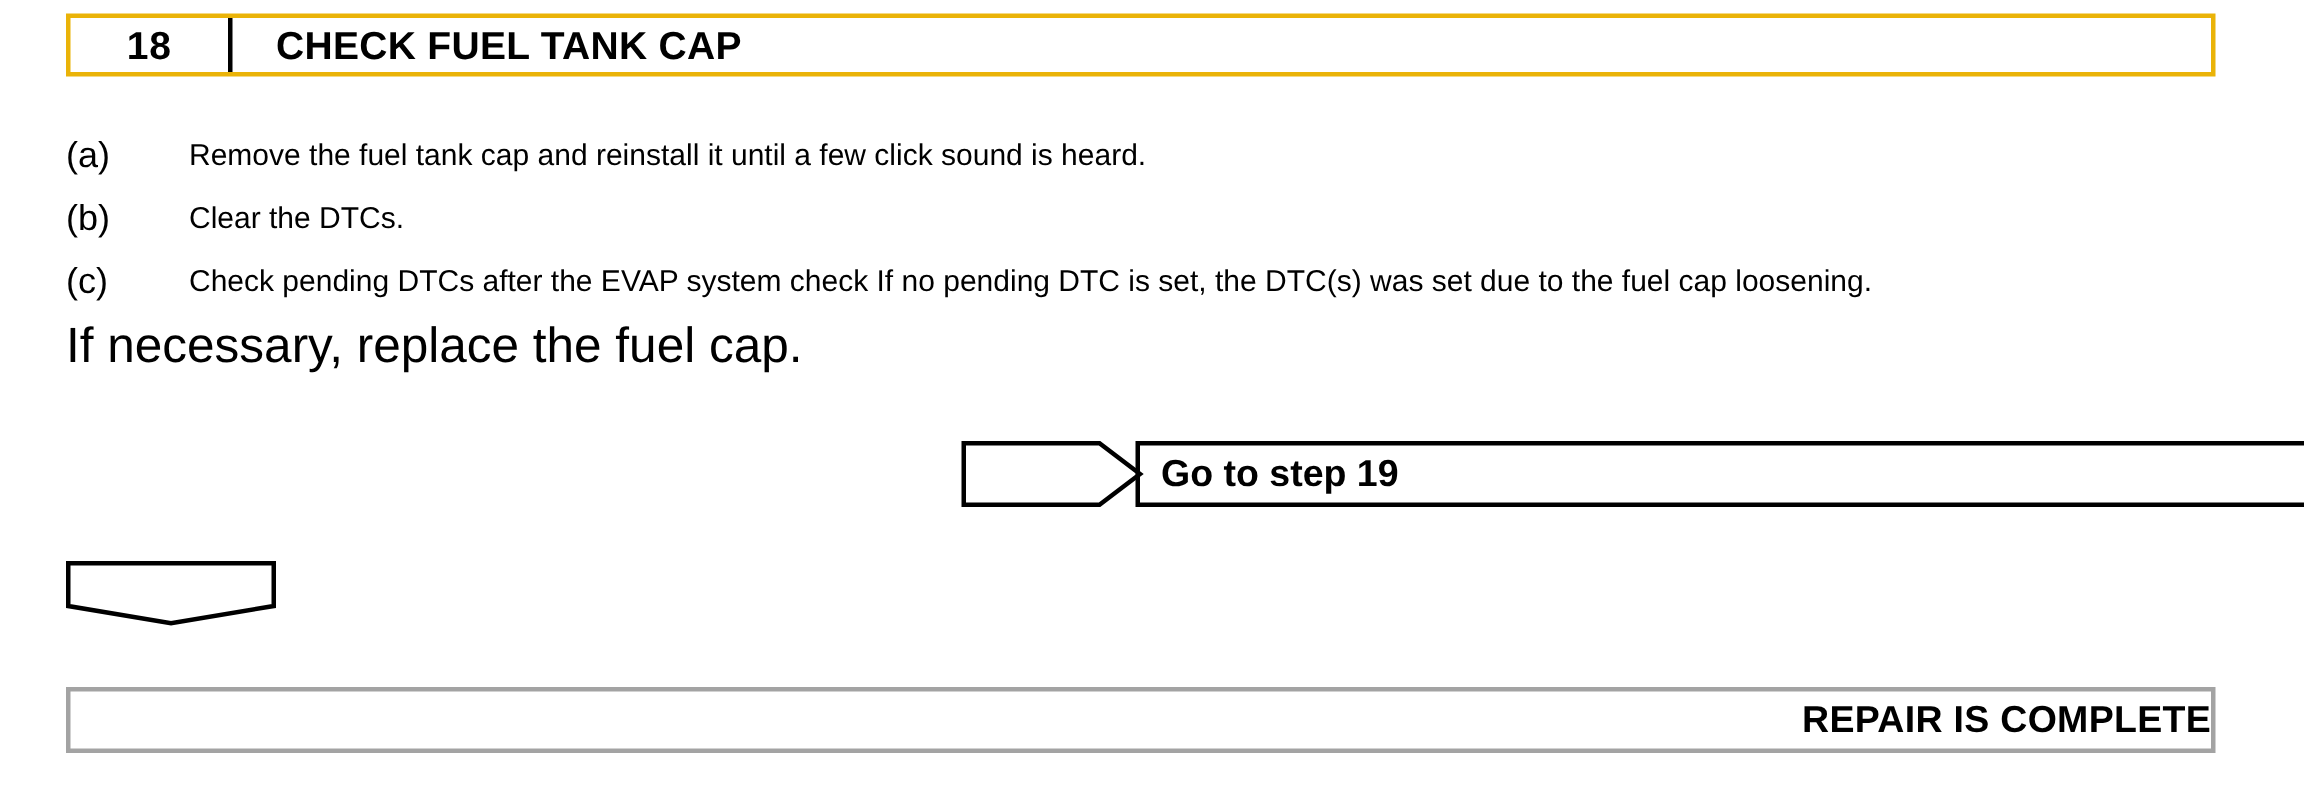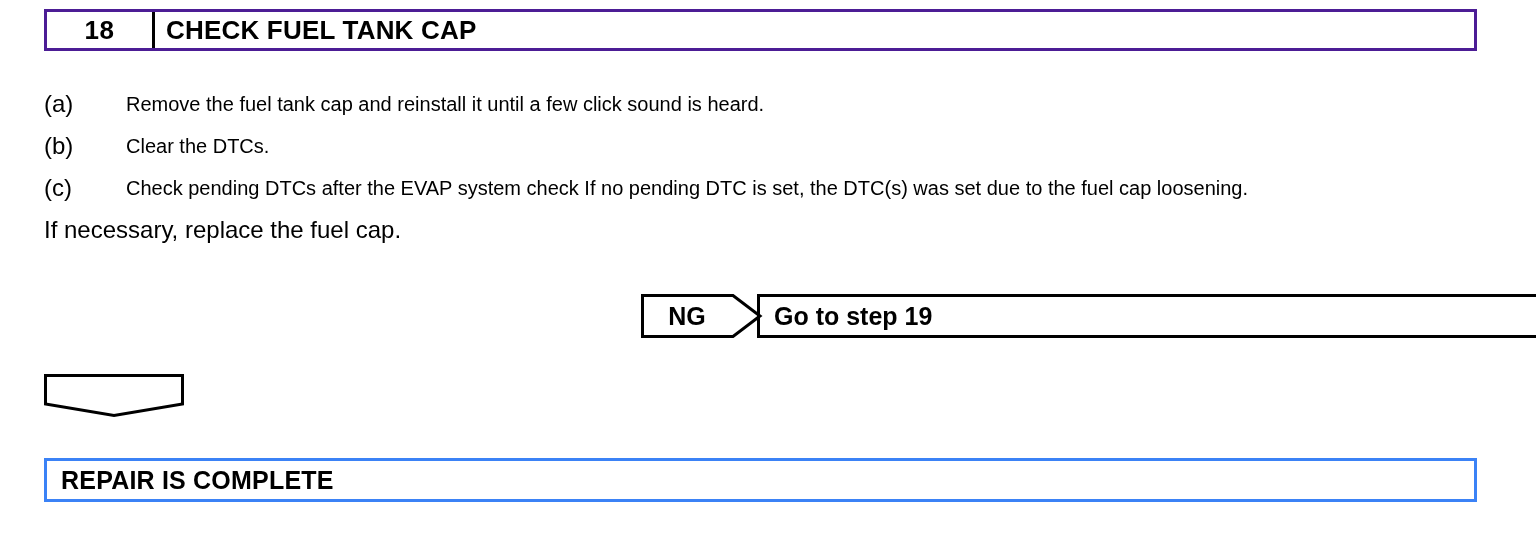--- a/index.html
+++ b/index.html
@@ -16,21 +16,21 @@
     overflow: hidden;
   }
 
   
   .step-header {
     position: absolute;
     left: 44px;
     top: 9px;
     width: 1433px;
     height: 42px;
-    border: 3px solid #4c1d95;
+    border: 3px solid #eab308;
     box-sizing: border-box;
     display: flex;
     align-items: stretch;
   }
   .step-number-cell {
     width: 108px;
     border-right: 3px solid #000;
     display: flex;
     align-items: center;
     justify-content: center;
@@ -38,21 +38,21 @@
   }
   .step-number {
     font-size: 26px;
     font-weight: bold;
     letter-spacing: 0.5px;
   }
   .step-title-cell {
     flex: 1;
     display: flex;
     align-items: center;
-    padding-left: 11px;
+    padding-left: 29px;
     box-sizing: border-box;
   }
   .step-title {
     font-size: 26px;
     font-weight: bold;
     letter-spacing: 0.2px;
     white-space: nowrap;
   }
 
   
@@ -72,21 +72,21 @@
     flex: 0 0 82px;
     font-size: 24px;
     line-height: 40px;
   }
   .proc-text {
     flex: 1;
     font-size: 20px;
     line-height: 40px;
   }
   .proc-note {
-    font-size: 24px;
+    font-size: 33px;
     line-height: 40px;
     margin-top: 0px;
   }
 
   
   .ng-row {
     position: absolute;
     left: 641px;
     top: 294px;
     height: 44px;
@@ -149,25 +149,26 @@
     font-weight: bold;
   }
 
   
   .final-box {
     position: absolute;
     left: 44px;
     top: 458px;
     width: 1433px;
     height: 44px;
-    border: 3px solid #3b82f6;
+    border: 3px solid #a3a3a3;
     box-sizing: border-box;
     display: flex;
     align-items: center;
     padding-left: 14px;
+    justify-content: flex-end;
   }
   .final-box .label {
     font-size: 25px;
     font-weight: bold;
     letter-spacing: 0.2px;
     white-space: nowrap;
   }
 
   svg { display: block; overflow: visible; }
 </style>
@@ -202,21 +203,20 @@
 
   <div class="proc-note">If necessary, replace the fuel cap.</div>
 </div>
 
 <div class="ng-row">
 
   <div class="pennant-right">
     <svg width="120" height="44" viewBox="0 0 120 44" aria-hidden="true">
       <path d="M 1.5 1.5 L 92 1.5 L 119 22 L 92 42.5 L 1.5 42.5 Z" fill="#ffffff" stroke="#000000" stroke-width="3" stroke-linejoin="miter"></path>
     </svg>
-    <span class="label">NG</span>
   </div>
 
   <div class="result-box">
     <span class="label">Go to step 19</span>
   </div>
 </div>
 
 <div class="pennant-down">
   <svg width="142" height="44" viewBox="0 0 142 44" aria-hidden="true">
     <path d="M 1.5 1.5 L 138.5 1.5 L 138.5 30 L 70 41.5 L 1.5 30 Z" fill="#ffffff" stroke="#000000" stroke-width="3" stroke-linejoin="miter"></path>

